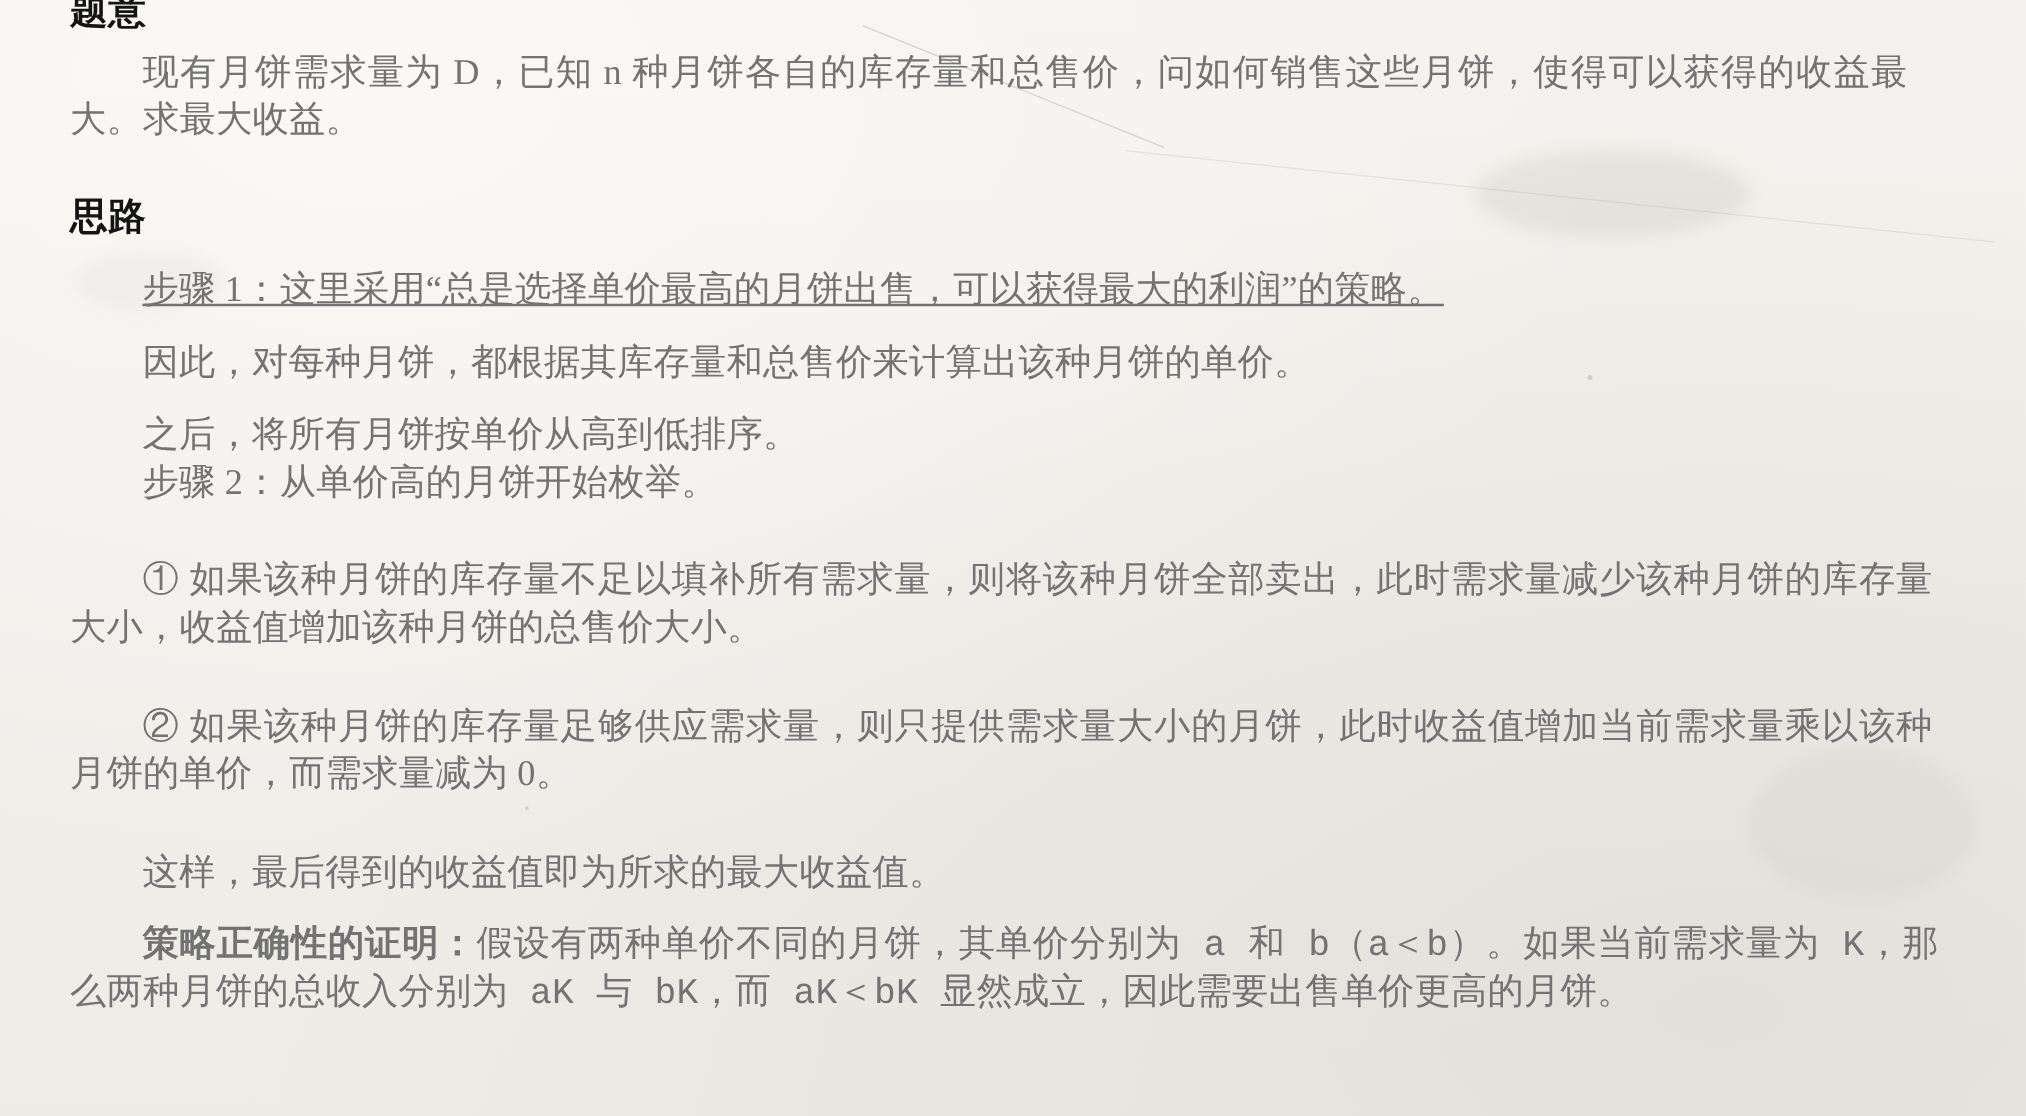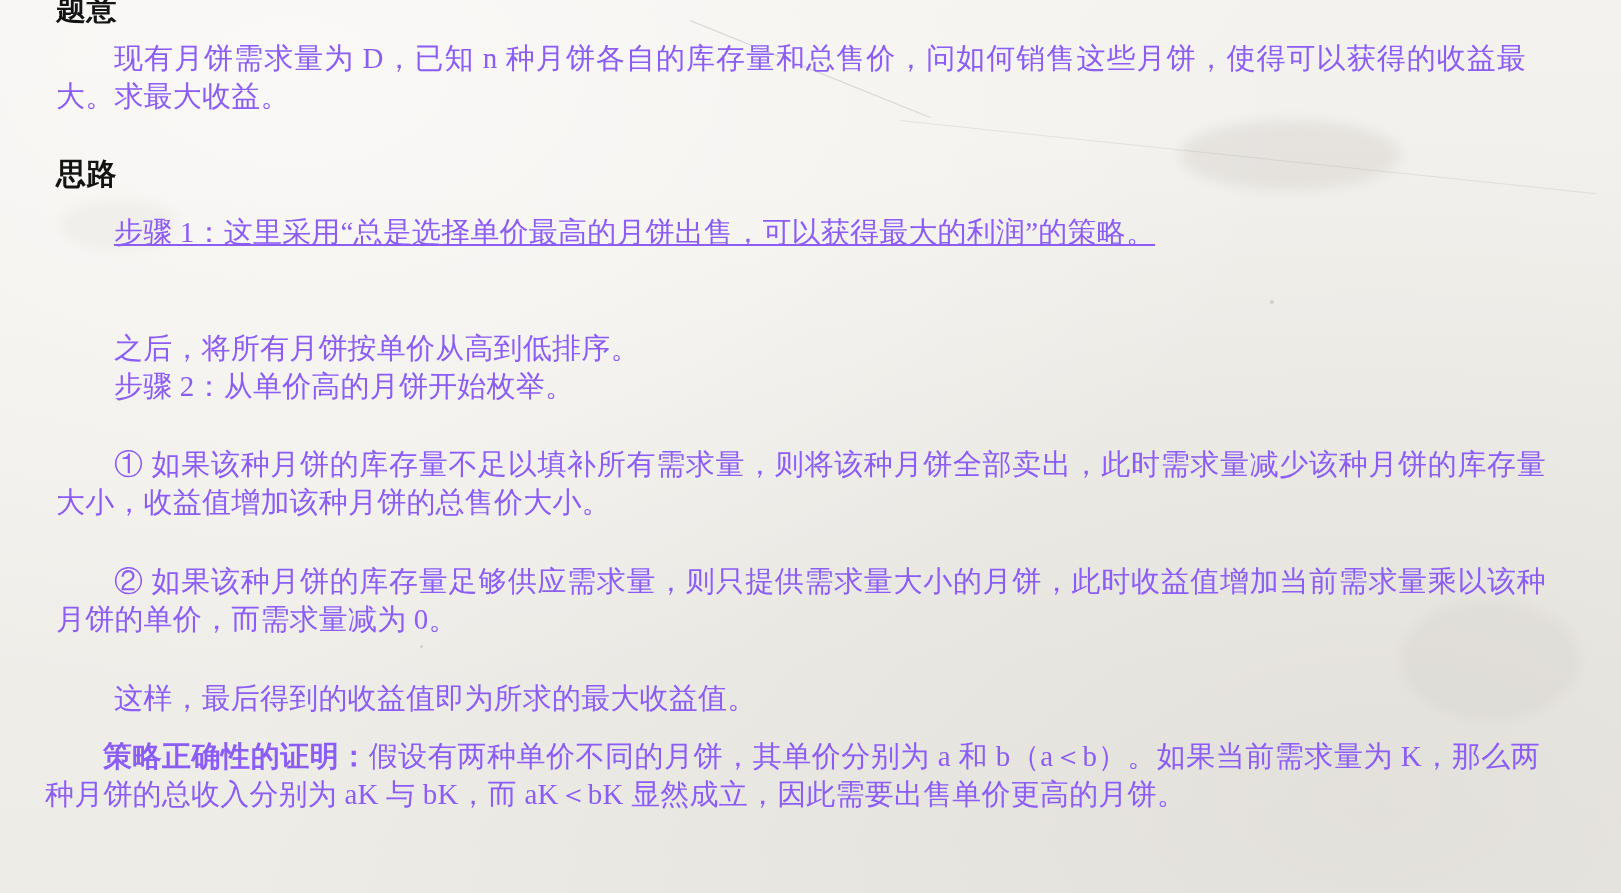--- a/index.html
+++ b/index.html
@@ -49,41 +49,41 @@
   .heading {
     font-weight: bold;
     font-size: 30px;
     line-height: 1.12;
     letter-spacing: 0.5px;
     color: #141414;
   }
   .para {
     font-size: 29px;
     line-height: 1.30;
-    color: #8b5cf6;
+    color: #737373;
     letter-spacing: 0.2px;
     text-align: justify;
   }
   .indent {
     text-indent: 58px;
   }
   .blk {
     position: absolute;
   }
   #h-problem  { left: 56px;  top: -8px;  width: 300px; }
   #p-problem  { left: 56px;  top: 40px;  width: 1470px; }
   #h-idea     { left: 56px;  top: 157px; width: 300px; }
   #p-step1    { left: 56px;  top: 214px; width: 1480px; text-decoration: underline; }
   #p-step1b   { left: 56px;  top: 272px; width: 1480px; }
   #p-step1c   { left: 56px;  top: 330px; width: 1480px; }
   #p-step2    { left: 56px;  top: 368px; width: 1480px; font-family: Liberation Serif, serif; }
   #p-case1    { left: 56px;  top: 446px; width: 1490px; }
   #p-case2    { left: 56px;  top: 563px; width: 1490px; }
   #p-result   { left: 56px;  top: 680px; width: 1480px; }
-  #p-proof    { left: 45px;  top: 738px; width: 1495px; }
+  #p-proof    { left: 56px;  top: 738px; width: 1495px; font-family: Liberation Mono, monospace; }
   .bold-lead { font-weight: bold; }
   
   .speck {
     position: absolute;
     background: rgba(120,118,112,0.25);
     border-radius: 50%;
   }
 </style>
 </head>
 <body>
@@ -101,20 +101,21 @@
 <div class="content">
 
   <div class="blk heading" id="h-problem">题意</div>
 
   <div class="blk para indent" id="p-problem">现有月饼需求量为 D，已知 n 种月饼各自的库存量和总售价，问如何销售这些月饼，使得可以获得的收益最大。求最大收益。</div>
 
   <div class="blk heading" id="h-idea">思路</div>
 
   <div class="blk para indent" id="p-step1">步骤 1：这里采用“总是选择单价最高的月饼出售，可以获得最大的利润”的策略。</div>
 
+  <div class="blk para indent" id="p-step1b">因此，对每种月饼，都根据其库存量和总售价来计算出该种月饼的单价。</div>
 
   <div class="blk para indent" id="p-step1c">之后，将所有月饼按单价从高到低排序。</div>
 
   <div class="blk para indent" id="p-step2">步骤 2：从单价高的月饼开始枚举。</div>
 
   <div class="blk para indent" id="p-case1">① 如果该种月饼的库存量不足以填补所有需求量，则将该种月饼全部卖出，此时需求量减少该种月饼的库存量大小，收益值增加该种月饼的总售价大小。</div>
 
   <div class="blk para indent" id="p-case2">② 如果该种月饼的库存量足够供应需求量，则只提供需求量大小的月饼，此时收益值增加当前需求量乘以该种月饼的单价，而需求量减为 0。</div>
 
   <div class="blk para indent" id="p-result">这样，最后得到的收益值即为所求的最大收益值。</div>

